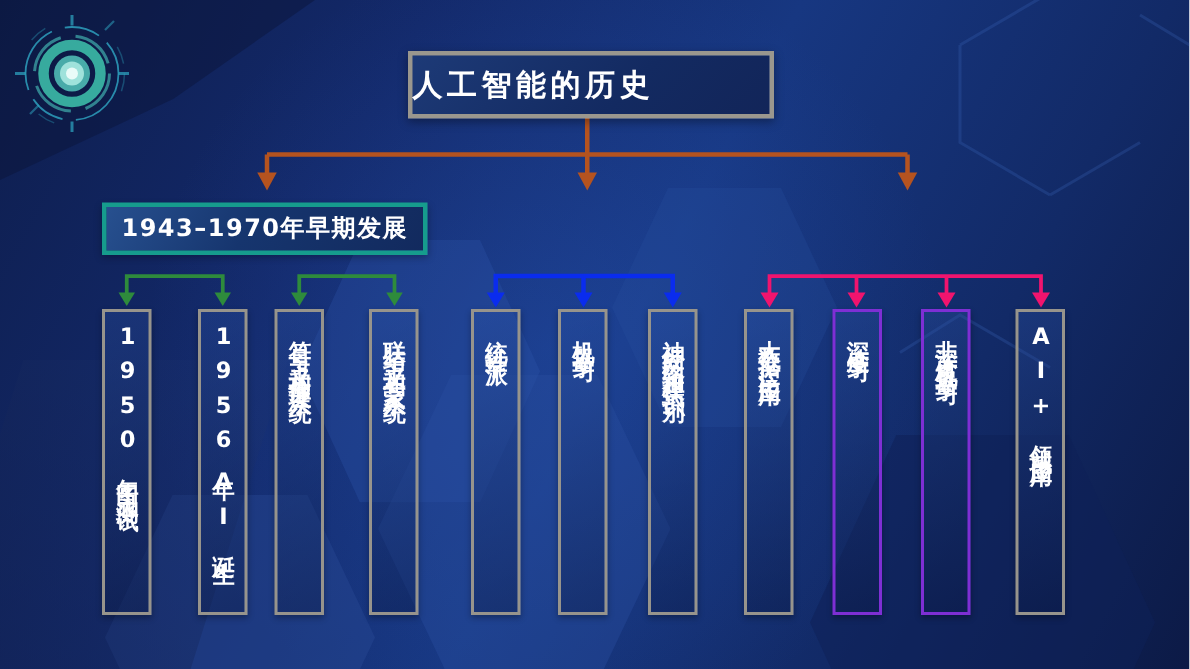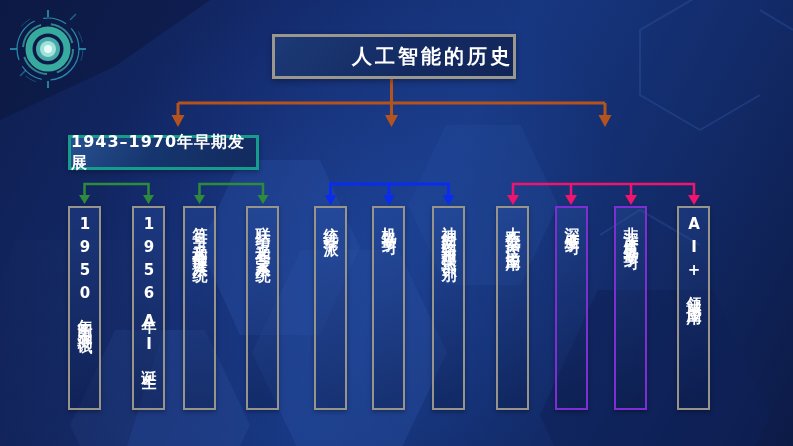--- a/index.html
+++ b/index.html
@@ -18,32 +18,32 @@
   .hx-d{left:70px;top:330px;width:180px;height:190px;background:#2a4b97;opacity:.40;}
   .hx-e{left:540px;top:290px;width:230px;height:250px;background:#0e2057;opacity:.55;}
   .corner-dark{position:absolute;left:0;top:0;width:210px;height:120px;background:#0a1538;opacity:.45;clip-path:polygon(0 0,100% 0,55% 55%,0 100%);}
   .band{position:absolute;left:-60px;top:240px;width:420px;height:240px;background:linear-gradient(60deg,rgba(16,30,75,.55),rgba(40,75,160,.25));clip-path:polygon(18% 0,60% 0,42% 100%,0 100%);}
   svg.deco,svg.wires{position:absolute;left:0;top:0;pointer-events:none;}
 
   
   .title-box{
     position:absolute;left:272px;top:34px;width:238px;height:39px;
     border:3px solid #9a978e;background:linear-gradient(135deg,#1d3a77 0%,#132a61 60%,#122559 100%);
-    display:flex;align-items:center;justify-content:flex-end;
+    display:flex;align-items:center;justify-content:flex-start;
     color:#fff;font-size:20px;font-weight:bold;letter-spacing:3px;
     box-shadow:0 2px 6px rgba(0,0,0,.35);
   }
   .period{
     position:absolute;top:135px;height:35px;box-sizing:border-box;
     display:flex;align-items:center;justify-content:center;
     background:linear-gradient(120deg,#27508f 0%,#16356e 45%,#122a5e 100%);
     color:#fff;font-size:16px;font-weight:bold;letter-spacing:1px;
     box-shadow:0 2px 5px rgba(0,0,0,.3);
   }
-  .p1{left:68px;width:191px;border:3px solid #169c8d;}
+  .p1{left:68px;width:217px;border:3px solid #169c8d;}
   .p2{left:288px;width:206px;border:3px solid #0a2cee;}
   .p3{left:497px;width:217px;border:3px solid #f0146e;}
 
   .col{
     position:absolute;top:206px;width:33px;height:204px;box-sizing:border-box;
     border:2px solid #97948c;background:linear-gradient(160deg,rgba(46,86,170,.30),rgba(10,24,66,.38));
     display:flex;justify-content:center;box-shadow:0 2px 4px rgba(0,0,0,.3);
   }
   .col.purple{border-color:#7e2fd4;}
   .vtext{

